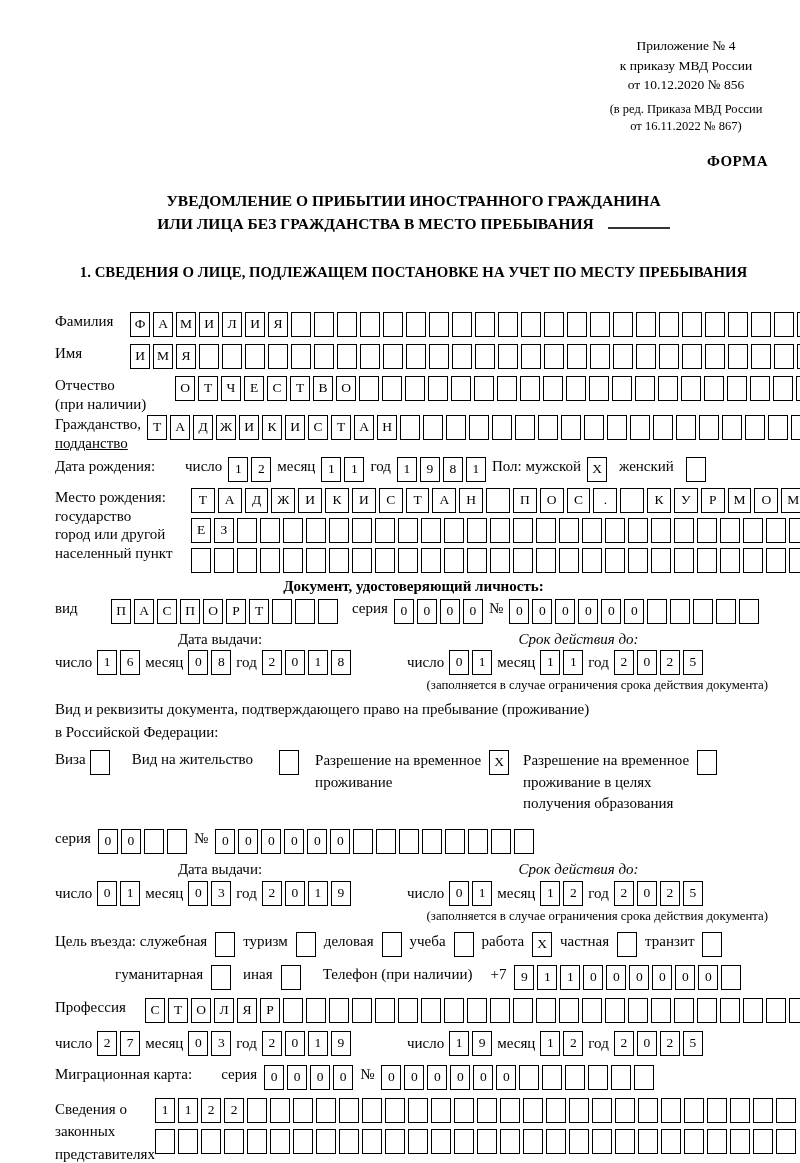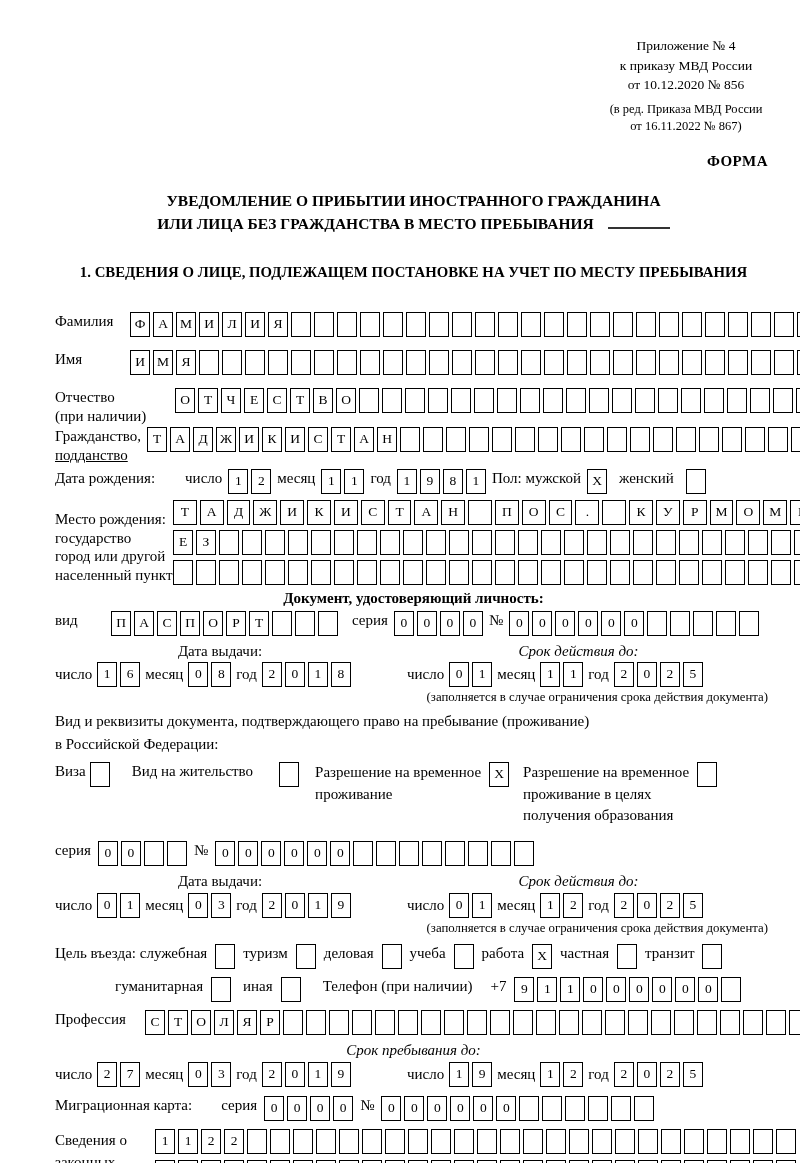--- a/index.html
+++ b/index.html
@@ -19,21 +19,21 @@
   .frow{display:flex;align-items:flex-start;}
   .lbl{flex-shrink:0;}
   .cells{display:inline-flex;gap:3px;}
   .cells.stretch{display:flex;flex:1;}
   .cells.stretch .cell{flex:1;}
   .cell{
     box-sizing:border-box;width:20px;height:25px;border:1.8px solid #000;
     display:inline-flex;align-items:center;justify-content:center;
     font-size:13.5px;flex-shrink:0;background:#fff;
   }
-  .mt{margin-top:13px;}
+  .mt{margin-top:7px;}
   .lblcol{flex-shrink:0;}
   .center-bold{text-align:center;font-weight:bold;margin-top:8px;}
   .date-headers{display:flex;margin-top:6px;}
   .dh-left{width:330px;text-align:center;}
   .dh-right{flex:1;text-align:center;font-style:italic;}
   .date-vals{display:flex;align-items:center;margin-top:2px;}
   .half-left{display:flex;align-items:center;gap:5px;width:352px;}
   .half-right{display:flex;align-items:center;gap:5px;}
   .note-right{text-align:right;font-size:12.8px;margin-top:3px;padding-right:4px;}
   .permit-row{display:flex;align-items:flex-start;margin-top:8px;gap:10px;}
@@ -237,21 +237,21 @@
     <span>Пол: мужской</span>
     <span class="cells">
         <span class="cell">X</span>
       </span>
     <span style="margin-left:6px;">женский</span>
     <span class="cells" style="margin-left:6px;">
         <span class="cell"></span>
       </span>
   </div>
 
-  <div class="frow" style="margin-top:6px;align-items:flex-end;">
+  <div class="frow" style="margin-top:6px;align-items:flex-start;gap:18px;">
     <span class="lblcol" style="width:118px;">
       <span style="display:block;">Место рождения:</span>
       <span style="display:block;">государство</span>
       <span style="display:block;">город или другой</span>
       <span style="display:block;">населенный пункт</span>
     </span>
     <span style="flex:1;display:flex;flex-direction:column;gap:5px;">
       <span class="cells stretch">
           <span class="cell">Т</span>
           <span class="cell">А</span>
@@ -623,21 +623,20 @@
         <span class="cell"></span>
         <span class="cell"></span>
         <span class="cell"></span>
         <span class="cell"></span>
         <span class="cell"></span>
         <span class="cell"></span>
       </span>
   </div>
 
   <div class="date-headers">
-    <span class="dh-right">Срок пребывания до:</span>
   </div>
   <div class="date-vals">
     <span class="half-left">
       <span>число</span>
       <span class="cells">
           <span class="cell">2</span>
           <span class="cell">7</span>
         </span>
       <span>месяц</span>
       <span class="cells">

